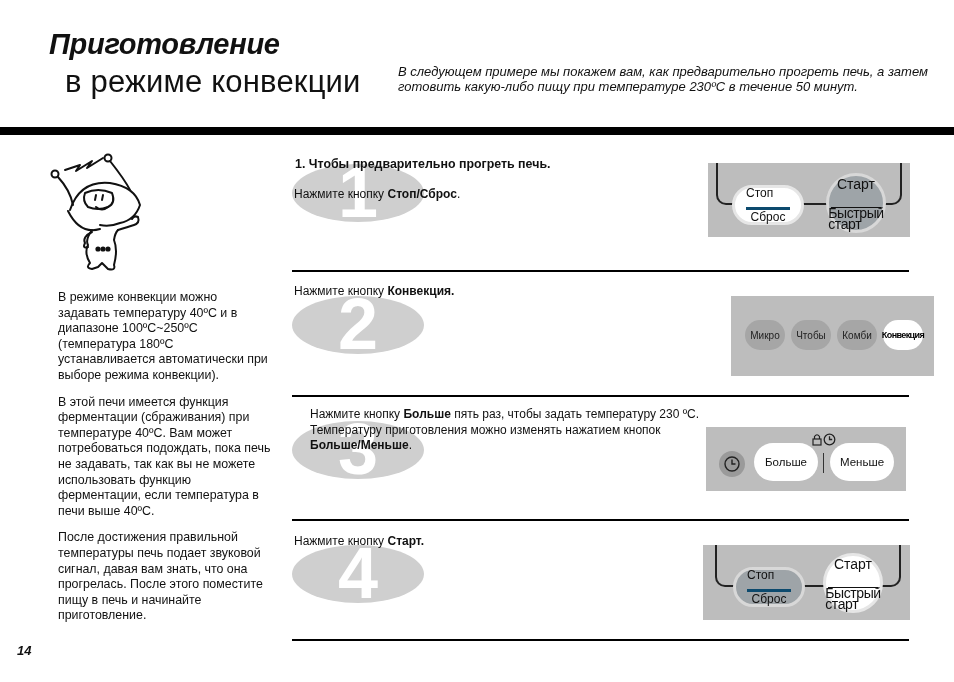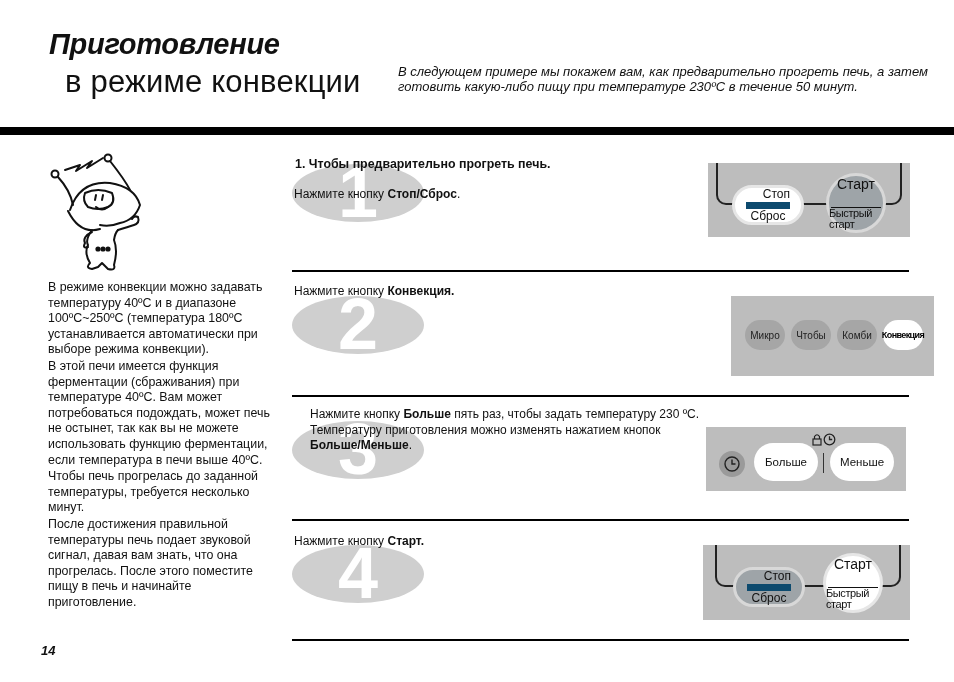--- a/index.html
+++ b/index.html
@@ -7,44 +7,44 @@
     body { position: relative; font-family: "Liberation Sans", sans-serif; color: #111; }
 
     .title-main { position: absolute; left: 49px; top: 28px; font-size: 29px; font-weight: bold; font-style: italic; letter-spacing: -0.3px; }
     .title-sub { position: absolute; left: 65px; top: 64px; font-size: 31px; font-weight: normal; letter-spacing: 0.2px; }
     .intro { position: absolute; left: 387px; top: 64px; width: 540px; font-size: 13px; font-style: italic; line-height: 15px; margin-left: 11px; }
     .topbar { position: absolute; left: 0; top: 127px; width: 954px; height: 8px; background: #000; }
 
     .mascot { position: absolute; left: 40px; top: 145px; width: 110px; height: 128px; }
 
     .side-text { position: absolute; left: 47px; top: 279px; width: 235px; font-size: 12.4px; line-height: 15.6px; }
-    .side-text p { margin: 1px; }
+    .side-text p { margin: 11px; }
 
-    .page-num { position: absolute; left: 41px; top: 643px; font-size: 13px; font-weight: bold; font-style: italic; }
+    .page-num { position: absolute; left: 17px; top: 643px; font-size: 13px; font-weight: bold; font-style: italic; }
 
     .divider { position: absolute; left: 292px; width: 617px; height: 2px; background: #000; }
 
     .step-num { position: absolute; width: 132px; height: 58px; }
     .step-num .oval { position: absolute; left: 0; top: 0; width: 132px; height: 58px; border-radius: 50%; background: #cfcfcf; }
     .step-num .digit { position: absolute; left: 0; top: -8px; width: 132px; text-align: center; font-size: 72px; font-weight: bold; color: #fff; line-height: 72px; font-family: "Liberation Sans", sans-serif; }
 
     .step-text { position: absolute; left: 294px; font-size: 12px; line-height: 15.6px; z-index: 2; }
     .step-text b { font-weight: bold; }
     .step-heading { position: absolute; left: 295px; top: 157px; font-size: 12.4px; font-weight: bold; z-index: 2; }
 
     .panel { position: absolute; background: #bdbdbd; }
 
     
     .bracket { position: absolute; border: 2px solid #222; border-top: none; border-radius: 0 0 10px 10px; }
     .stop-btn { position: absolute; width: 72px; height: 40px; border-radius: 20px; display: flex; flex-direction: column; align-items: center; justify-content: center; }
-    .stop-btn .l1 { font-size: 12px; line-height: 13px; padding-bottom: 1px; border-bottom: 7px solid #0c4a6e; width: 44px; text-align: right; }
+    .stop-btn .l1 { font-size: 12px; line-height: 13px; padding-bottom: 7px; border-bottom: 3px solid #0c4a6e; width: 44px; text-align: left; }
     .stop-btn .l2 { font-size: 12px; line-height: 14px; }
     .start-btn { position: absolute; width: 60px; height: 60px; border-radius: 50%; display: flex; flex-direction: column; align-items: center; justify-content: center; }
     .start-btn .l1 { font-size: 14px; line-height: 15px; border-bottom: 1px solid #111; width: 50px; text-align: center; padding-bottom: 15px; }
-    .start-btn .l2 { font-size: 11px; line-height: 11px; letter-spacing: -0.4px; }
+    .start-btn .l2 { font-size: 14px; line-height: 11px; letter-spacing: -0.4px; }
 
     
     .mode-btn { position: absolute; top: 24px; height: 30px; border-radius: 15px; background: #a6a6a6; font-size: 10px; display: flex; align-items: center; justify-content: center; color: #222; }
     .mode-btn.active { background: #fff; font-weight: bold; font-size: 9px; letter-spacing: -0.6px; color: #000; }
 
     
     .clock-btn { position: absolute; left: 13px; top: 24px; width: 26px; height: 26px; border-radius: 50%; background: #9a9a9a; display: flex; align-items: center; justify-content: center; }
     .pill { position: absolute; top: 16px; height: 38px; border-radius: 19px; background: #fff; font-size: 11.5px; display: flex; align-items: center; justify-content: center; }
     .sep { position: absolute; left: 117px; top: 26px; width: 1px; height: 20px; background: #333; }
     .lock-clock { position: absolute; left: 106px; top: 6px; display: flex; gap: 1px; }
@@ -72,22 +72,21 @@
   <path d="M52 85 Q45 95 48 100 Q44 108 50 118 Q45 123 52 124 L58 122 L62 118 L68 124 Q76 126 74 120 Q78 105 74 95 Q75 88 78 85"></path>
   <path d="M52 87 Q42 92 45 98 Q42 104 48 102"></path>
   <path d="M78 85 Q88 82 94 80 Q100 78 98 72 Q94 70 92 74"></path>
   <circle cx="58" cy="104" r="1.6" fill="#111"></circle>
   <circle cx="63" cy="104" r="1.6" fill="#111"></circle>
   <circle cx="68" cy="104" r="1.6" fill="#111"></circle>
 </svg>
 
 <div class="side-text">
   <p>В режиме конвекции можно задавать температуру 40ºС и в диапазоне 100ºС~250ºС (температура 180ºС устанавливается автоматически при выборе режима конвекции).</p>
-  <p>В этой печи имеется функция ферментации (сбраживания) при температуре 40ºС. Вам может потребоваться подождать, может печь не остынет, так как вы не можете использовать функцию ферментации, если температура в печи выше 40ºС.</p>
-  <p>Чтобы печь прогрелась до заданной температуры, требуется несколько минут.</p>
+  <p>В этой печи имеется функция ферментации (сбраживания) при температуре 40ºС. Вам может потребоваться подождать, пока печь не задавать, так как вы не можете использовать функцию ферментации, если температура в печи выше 40ºС.</p>
   <p>После достижения правильной температуры печь подает звуковой сигнал, давая вам знать, что она прогрелась. После этого поместите пищу в печь и начинайте приготовление.</p>
 </div>
 
 <div class="page-num">14</div>
 
 <div class="divider" style="top:270px;"></div>
 <div class="divider" style="top:395px;"></div>
 <div class="divider" style="top:519px;"></div>
 <div class="divider" style="top:639px;"></div>
 

